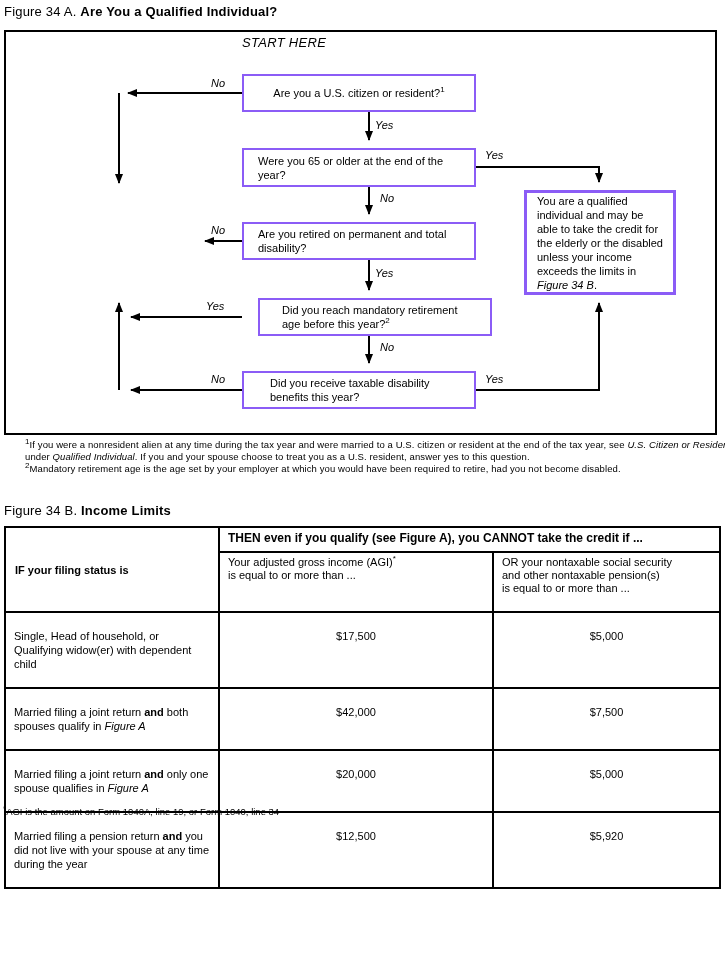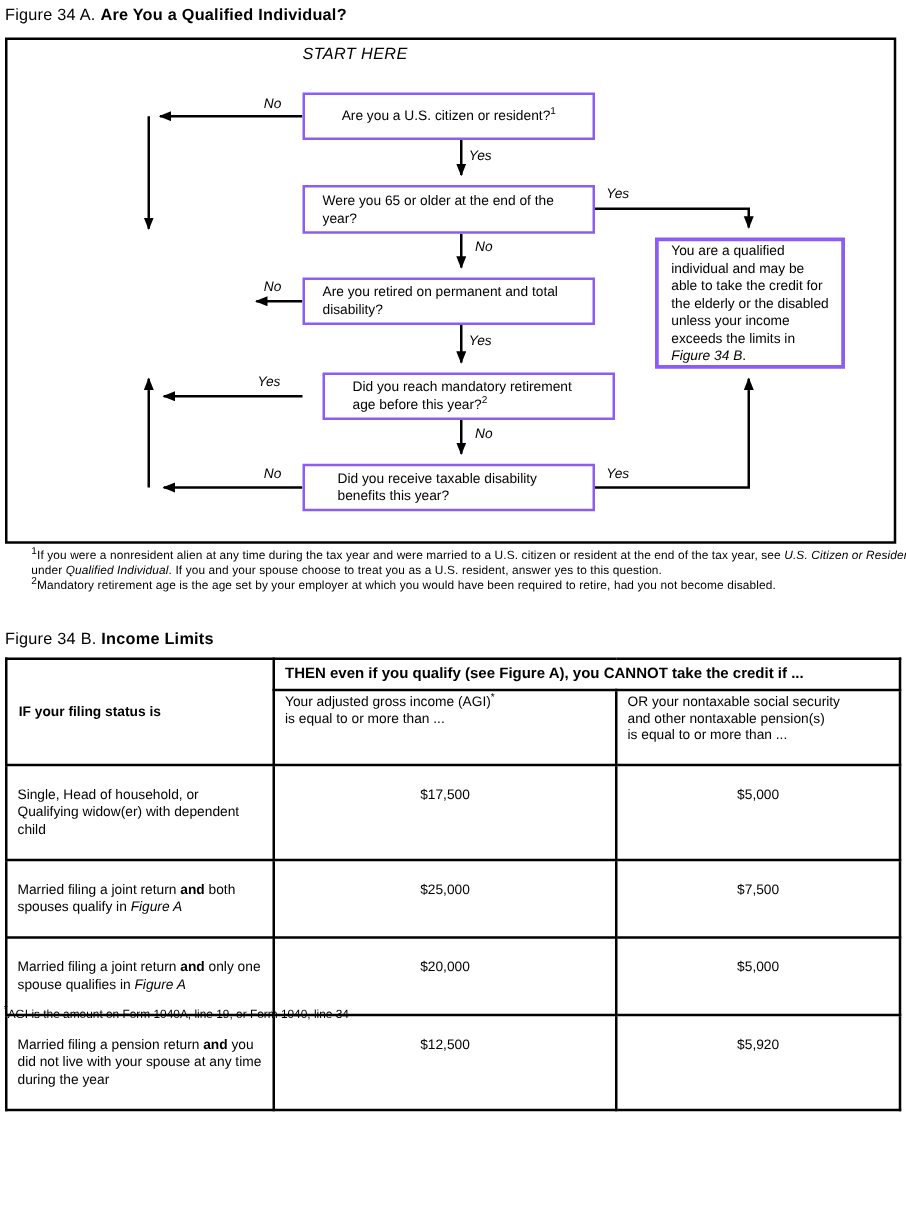--- a/index.html
+++ b/index.html
@@ -151,21 +151,21 @@
     <td class="sub-hdr"><span>Your adjusted gross income (AGI)</span><sup>*</sup><br><span>is equal to or more than ...</span></td>
     <td class="sub-hdr"><span>OR your nontaxable social security</span><br><span>and other nontaxable pension(s)</span><br><span>is equal to or more than ...</span></td>
   </tr>
   <tr style="height:57px">
     <td><span>Single, Head of household, or Qualifying widow(er) with dependent child</span><b></b><span></span><span class="it"></span></td>
     <td class="money">$17,500</td>
     <td class="money">$5,000</td>
   </tr>
   <tr style="height:47px">
     <td><span>Married filing a joint return </span><b>and</b><span> both spouses qualify in </span><span class="it">Figure A</span></td>
-    <td class="money">$25,000</td>
+    <td class="money">$42,000</td>
     <td class="money">$7,500</td>
   </tr>
   <tr style="height:48px">
     <td><span>Married filing a joint return </span><b>and</b><span> only one spouse qualifies in </span><span class="it">Figure A</span></td>
     <td class="money">$20,000</td>
     <td class="money">$5,000</td>
   </tr>
   <tr style="height:55px">
     <td><span>Married filing a pension return </span><b>and</b><span> you did not live with your spouse at any time during the year</span><span class="it"></span></td>
     <td class="money">$12,500</td>

